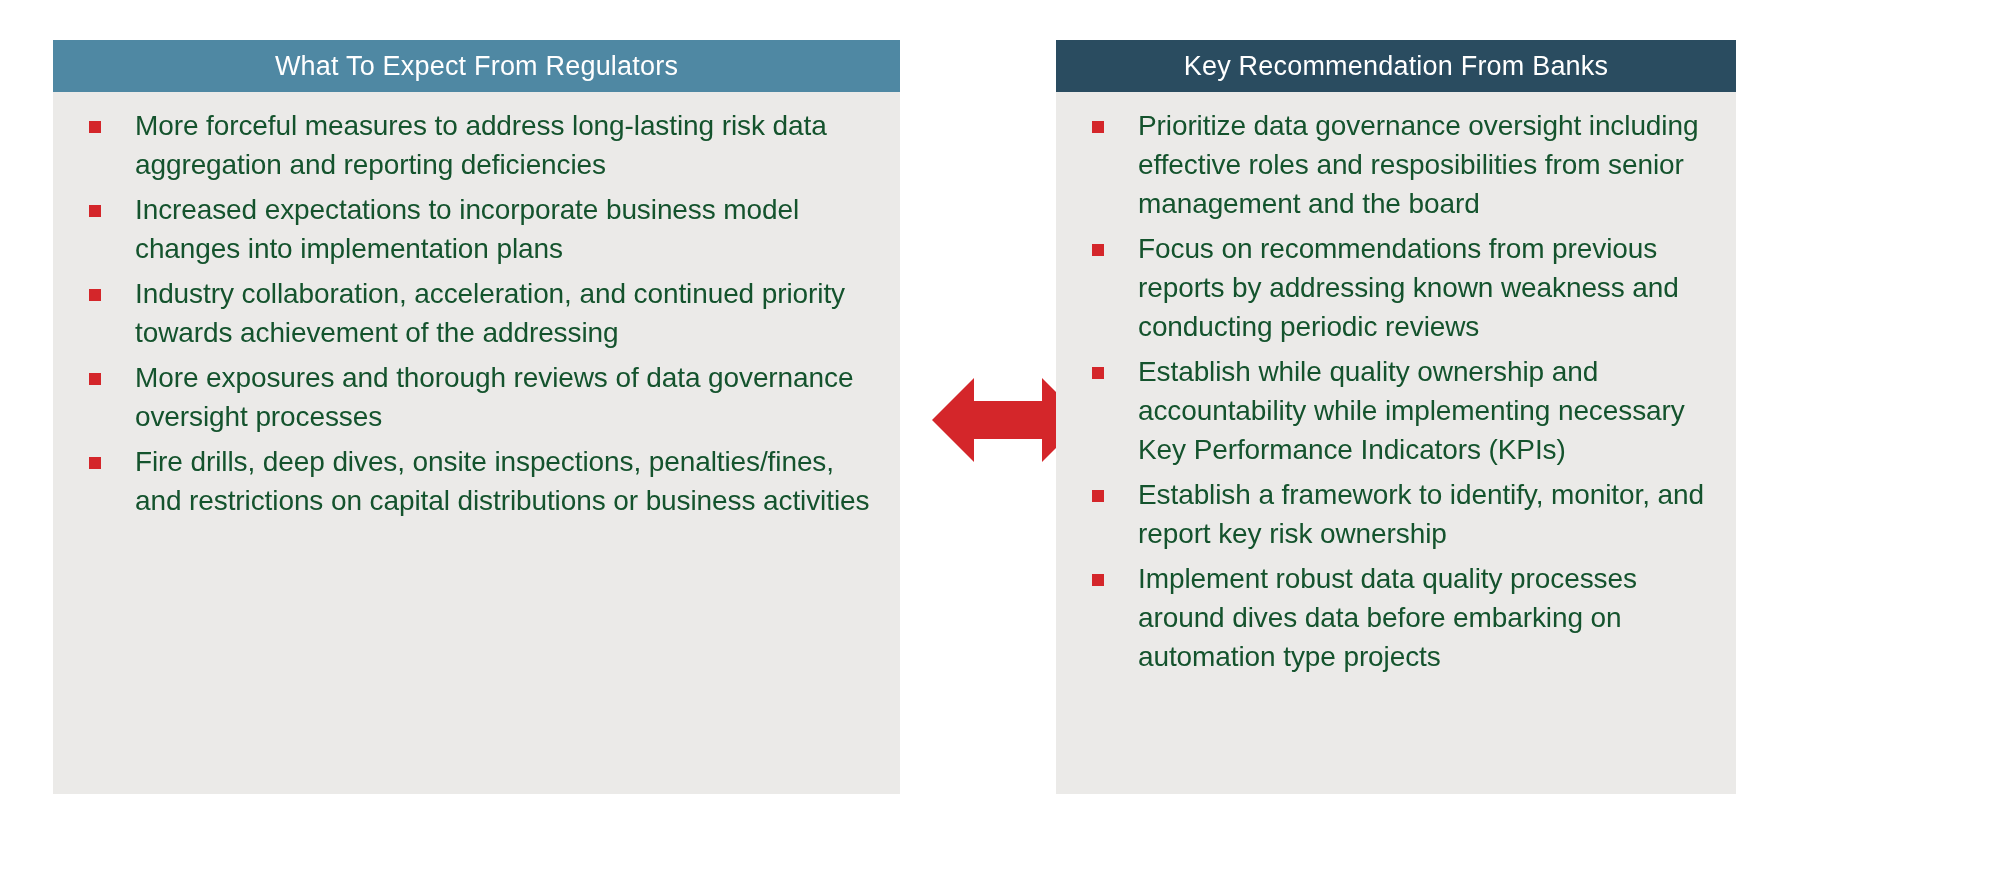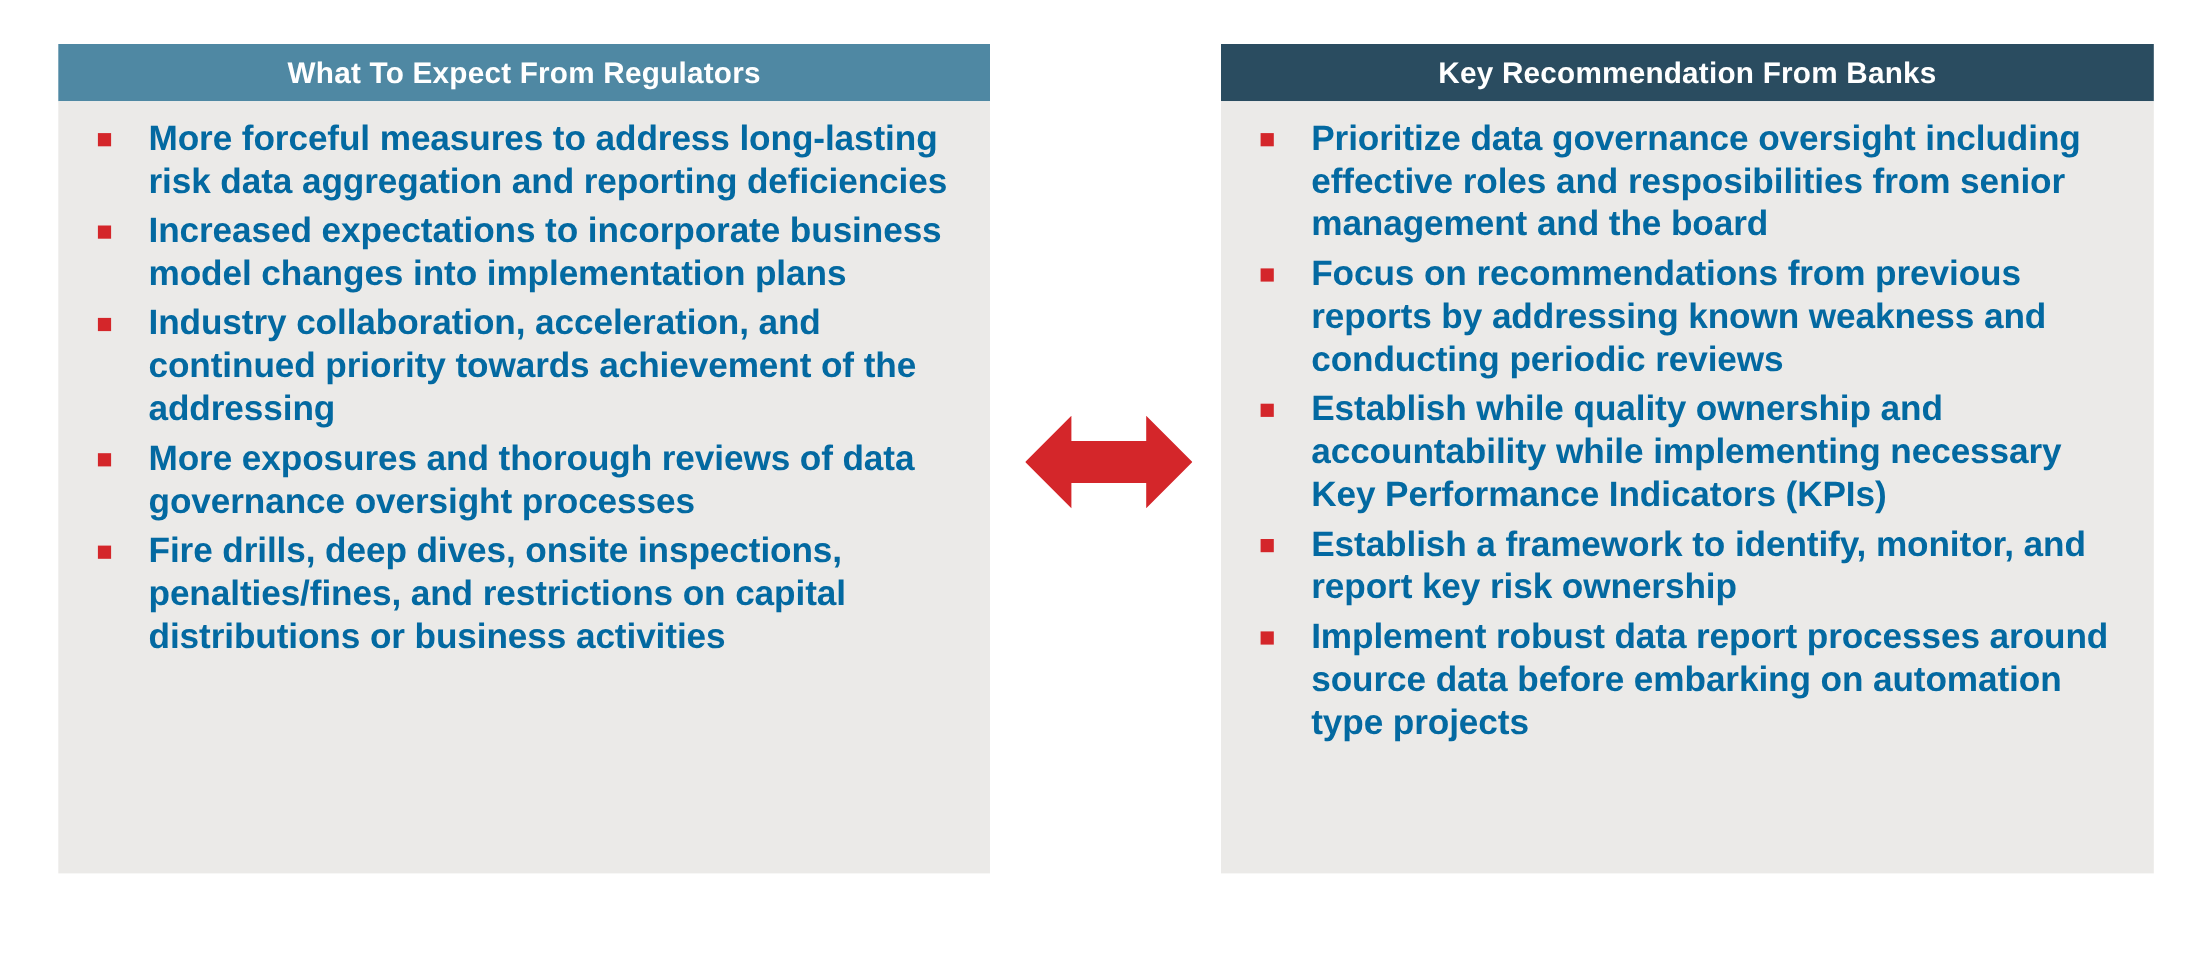--- a/index.html
+++ b/index.html
@@ -22,29 +22,29 @@
   }
 
   .panel {
     position: absolute;
     top: 40px;
     display: flex;
     flex-direction: column;
   }
 
   .panel-left  { left: 53px;   width: 847px; }
-  .panel-right { left: 1110px; width: 848px; }
+  .panel-right { left: 1056px; width: 680px; }
 
   .panel-header {
     height: 52px;
     line-height: 52px;
     text-align: center;
     color: #ffffff;
     font-size: 27px;
-    font-weight: bold;
+    font-weight: normal;
     letter-spacing: 0.2px;
     white-space: nowrap;
     overflow: hidden;
   }
 
   .panel-body {
     background: #ebeae8;
     flex: none;
     padding: 14px 18px 20px 18px;
     box-sizing: border-box;
@@ -56,25 +56,24 @@
   ul.bullet-list {
     list-style: none;
     margin: 0;
     padding: 0;
   }
 
   li.bullet-item {
     position: relative;
     padding-left: 64px;
     margin: 0 0 6px 0;
-    font-size: 32px;
+    font-size: 28px;
     line-height: 39px;
-    color: #0369a1;
+    color: #14532d;
     letter-spacing: -0.1px;
-    font-weight: bold;
   }
 
   li.bullet-item:last-child { margin-bottom: 0; }
 
   .bullet-marker {
     position: absolute;
     left: 18px;
     top: 15px;
     width: 12px;
     height: 12px;
@@ -154,19 +153,19 @@
         <li class="bullet-item">
           <span class="bullet-marker" style="background: rgb(212, 38, 42);"></span>
           <span class="bullet-text">Establish while quality ownership and accountability while implementing necessary Key Performance Indicators (KPIs)</span>
         </li>
         <li class="bullet-item">
           <span class="bullet-marker" style="background: rgb(212, 38, 42);"></span>
           <span class="bullet-text">Establish a framework to identify, monitor, and report key risk ownership</span>
         </li>
         <li class="bullet-item">
           <span class="bullet-marker" style="background: rgb(212, 38, 42);"></span>
-          <span class="bullet-text">Implement robust data report processes around source data before embarking on automation type projects</span>
+          <span class="bullet-text">Implement robust data quality processes around dives data before embarking on automation type projects</span>
         </li>
       </ul>
     </div>
   </div>
 
 </div>
 
 </body></html>

